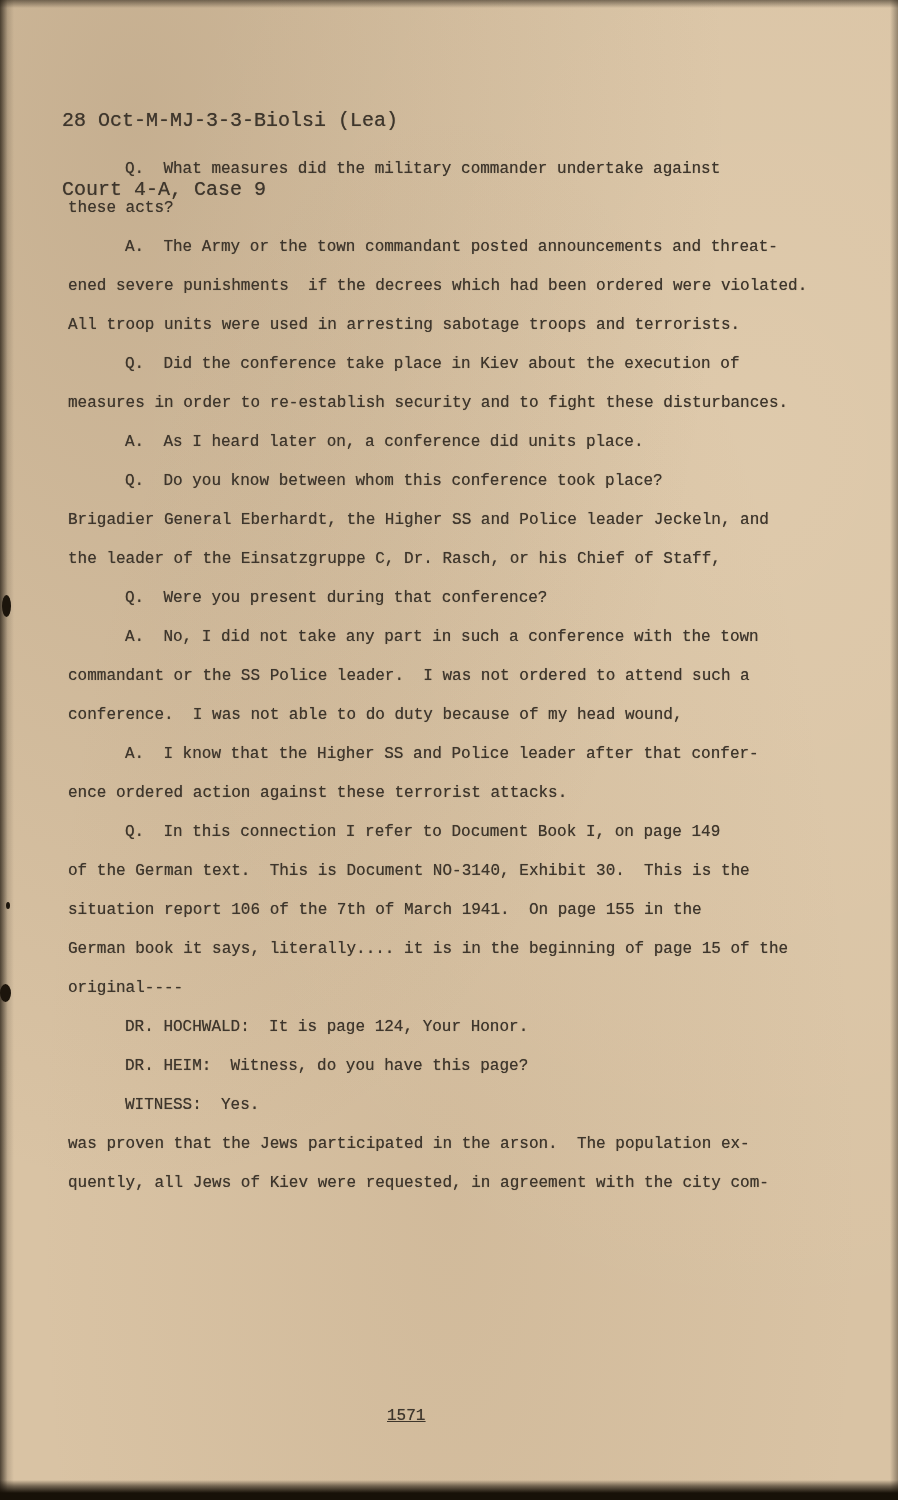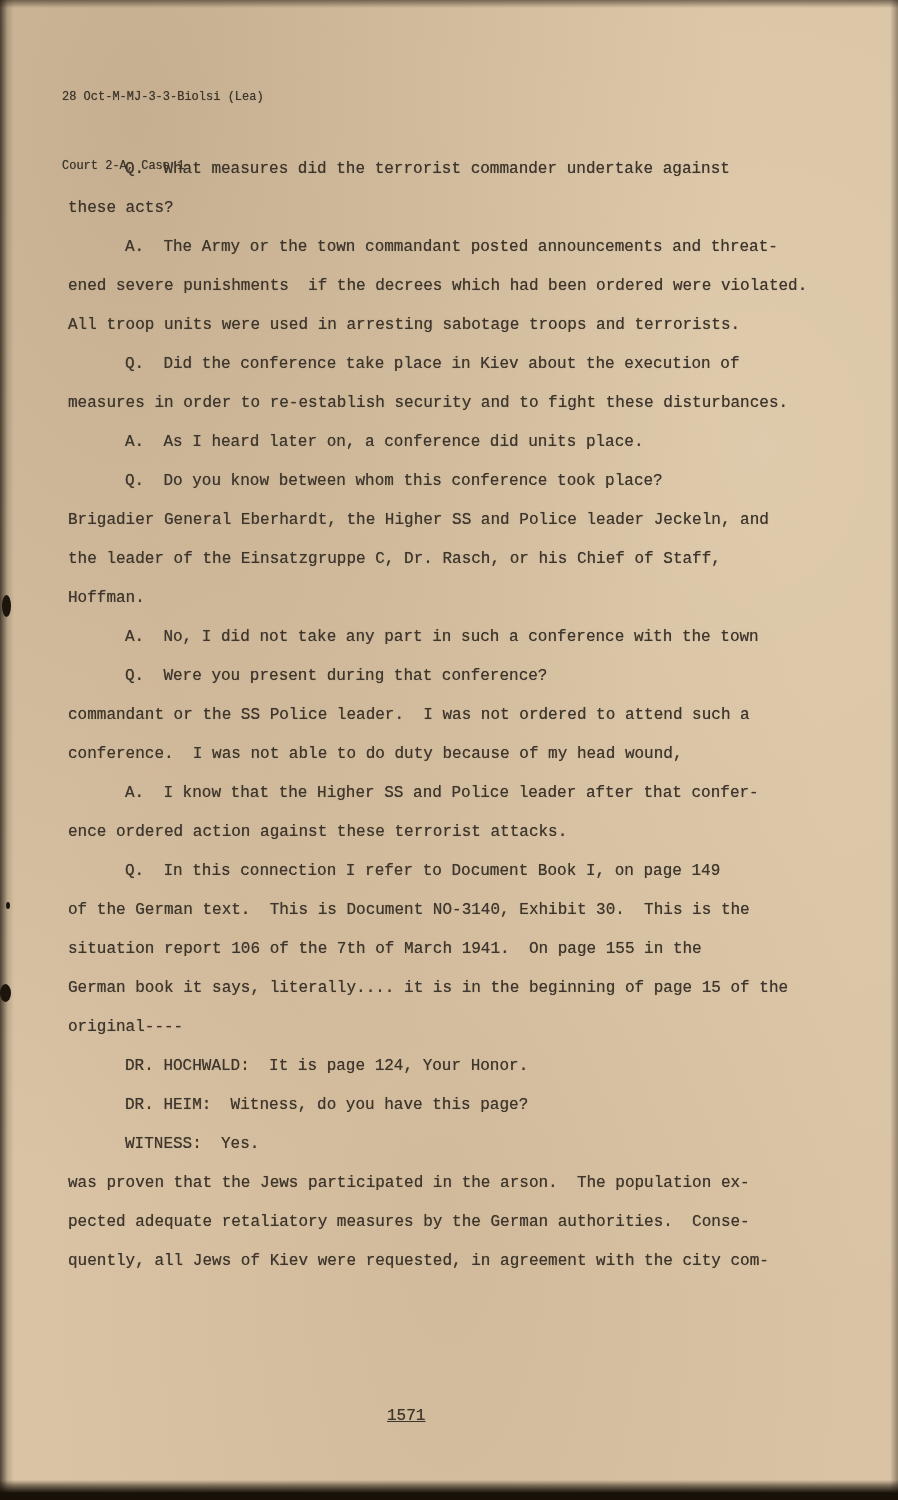--- a/index.html
+++ b/index.html
@@ -48,22 +48,22 @@
     background: #1c150c;
     border-radius: 50%;
   }
   .speck-1 { left: 2px; top: 595px; width: 9px; height: 22px; }
   .speck-2 { left: 0px; top: 984px; width: 11px; height: 18px; }
   .speck-3 { left: 6px; top: 902px; width: 4px; height: 7px; }
 
   .header {
     position: absolute;
     left: 62px;
-    top: 40px;
-    font-size: 12px;
+    top: 63px;
+    font-size: 20px;
     line-height: 23px;
     color: #3e362c;
     text-shadow: 0 0 0.7px rgba(62,54,44,0.75);
     white-space: pre;
   }
   .body-text {
     position: absolute;
     left: 68px;
     top: 150px;
     width: 780px;
@@ -91,53 +91,51 @@
     text-decoration: underline;
   }
 </style>
 </head>
 <body>
 
 <div class="paper">
 
   <div class="header">
     <div>28 Oct-M-MJ-3-3-Biolsi (Lea)</div>
-    <div>Court 2-A, Case 1</div>
+    <div>Court 4-A, Case 9</div>
   </div>
 
   <div class="body-text">
 
-  <div class="line indent">Q.  What measures did the terrorist commander undertake against</div>
+  <div class="line indent">Q.  What measures did the military commander undertake against</div>
       <div class="line">these acts?</div>
       <div class="line indent">A.  The Army or the town commandant posted announcements and threat-</div>
       <div class="line">ened severe punishments  if the decrees which had been ordered were violated.</div>
       <div class="line">All troop units were used in arresting sabotage troops and terrorists.</div>
       <div class="line indent">Q.  Did the conference take place in Kiev about the execution of</div>
       <div class="line">measures in order to re-establish security and to fight these disturbances.</div>
       <div class="line indent">A.  As I heard later on, a conference did units place.</div>
       <div class="line indent">Q.  Do you know between whom this conference took place?</div>
       <div class="line">Brigadier General Eberhardt, the Higher SS and Police leader Jeckeln, and</div>
       <div class="line">the leader of the Einsatzgruppe C, Dr. Rasch, or his Chief of Staff,</div>
-      <div class="line">Hoffman.</div>
+      <div class="line indent">Q.  Were you present during that conference?</div>
       <div class="line indent">A.  No, I did not take any part in such a conference with the town</div>
-      <div class="line indent">Q.  Were you present during that conference?</div>
       <div class="line">commandant or the SS Police leader.  I was not ordered to attend such a</div>
       <div class="line">conference.  I was not able to do duty because of my head wound,</div>
       <div class="line indent">A.  I know that the Higher SS and Police leader after that confer-</div>
       <div class="line">ence ordered action against these terrorist attacks.</div>
       <div class="line indent">Q.  In this connection I refer to Document Book I, on page 149</div>
       <div class="line">of the German text.  This is Document NO-3140, Exhibit 30.  This is the</div>
       <div class="line">situation report 106 of the 7th of March 1941.  On page 155 in the</div>
       <div class="line">German book it says, literally.... it is in the beginning of page 15 of the</div>
       <div class="line">original----</div>
       <div class="line indent">DR. HOCHWALD:  It is page 124, Your Honor.</div>
       <div class="line indent">DR. HEIM:  Witness, do you have this page?</div>
       <div class="line indent">WITNESS:  Yes.</div>
       <div class="line">was proven that the Jews participated in the arson.  The population ex-</div>
-      <div class="line">pected adequate retaliatory measures by the German authorities.  Conse-</div>
       <div class="line">quently, all Jews of Kiev were requested, in agreement with the city com-</div>
     </div>
 
   <div class="footer-page-number">1571</div>
 
   <div class="edge-left"></div>
   <div class="edge-top"></div>
   <div class="edge-right"></div>
   <div class="edge-bottom"></div>
   <div class="speck speck-1"></div>

